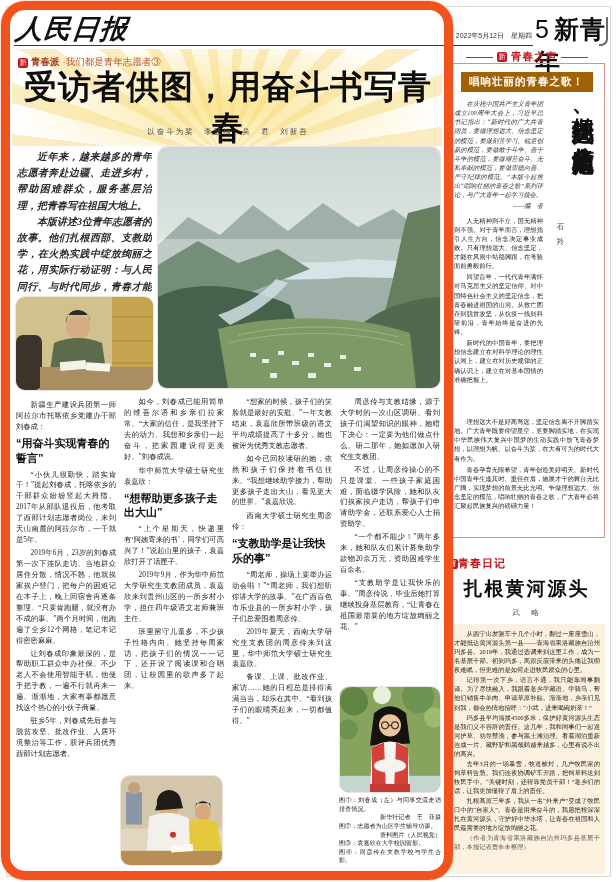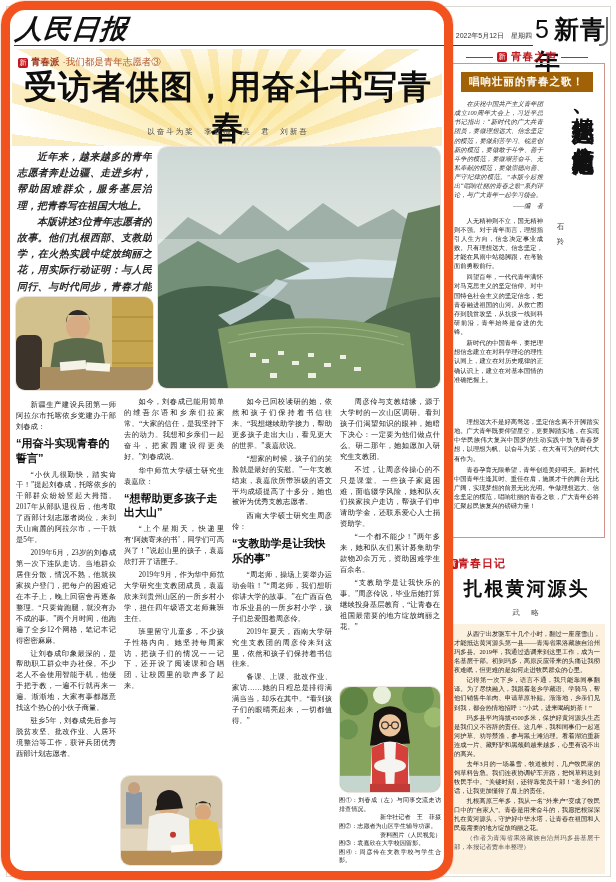--- a/index.html
+++ b/index.html
@@ -193,28 +193,28 @@
     <p class="lead">华中师范大学硕士研究生袁嘉欣：</p>
     <h3 class="subhd">“想帮助更多孩子走出大山”</h3>
     <div>
         <p class="para">“上个星期天，快递里有‘阿姨寄来的书’，同学们可高兴了！”说起山里的孩子，袁嘉欣打开了话匣子。</p>
         <p class="para">2019年9月，作为华中师范大学研究生支教团成员，袁嘉欣来到贵州山区的一所乡村小学，担任四年级语文老师兼班主任。</p>
         <p class="para">班里留守儿童多，不少孩子性格内向。她坚持每周家访，把孩子们的情况一一记下，还开设了阅读课和合唱团，让校园里的歌声多了起来。</p>
       </div>
   </div>
   <div class="abs col c3">
     <div>
+        <p class="para">“想家的时候，孩子们的笑脸就是最好的安慰。”一年支教结束，袁嘉欣所带班级的语文平均成绩提高了十多分，她也被评为优秀支教志愿者。</p>
         <p class="para">如今已回校读研的她，依然和孩子们保持着书信往来。“我想继续助学接力，帮助更多孩子走出大山，看见更大的世界。”袁嘉欣说。</p>
-        <p class="para">“想家的时候，孩子们的笑脸就是最好的安慰。”一年支教结束，袁嘉欣所带班级的语文平均成绩提高了十多分，她也被评为优秀支教志愿者。</p>
       </div>
     <p class="lead">西南大学硕士研究生周彦伶：</p>
     <h3 class="subhd">“支教助学是让我快乐的事”</h3>
     <div>
         <p class="para">“周老师，操场上要举办运动会啦！”“周老师，我们想听你讲大学的故事。”在广西百色市乐业县的一所乡村小学，孩子们总爱围着周彦伶。</p>
-        <p class="para">2019年夏天，西南大学研究生支教团的周彦伶来到这里，依然和孩子们保持着书信往来。</p>
+        <p class="para">2019年夏天，西南大学研究生支教团的周彦伶来到这里，华中师范大学硕士研究生袁嘉欣。</p>
         <p class="para">备课、上课、批改作业、家访……她的日程总是排得满满当当，却乐在其中。“看到孩子们的眼睛亮起来，一切都值得。”</p>
       </div>
   </div>
   <div class="abs col c4">
     <div>
         <p class="para">周彦伶与支教结缘，源于大学时的一次山区调研。看到孩子们渴望知识的眼神，她暗下决心：一定要为他们做点什么。研二那年，她如愿加入研究生支教团。</p>
         <p class="para">不过，让周彦伶操心的不只是课堂。一些孩子家庭困难，面临辍学风险，她和队友们挨家挨户走访，帮孩子们申请助学金，还联系爱心人士捐资助学。</p>
         <p class="para">“一个都不能少！”两年多来，她和队友们累计募集助学款物20余万元，资助困难学生百余名。</p>
         <p class="para">“支教助学是让我快乐的事。”周彦伶说，毕业后她打算继续投身基层教育，“让青春在祖国最需要的地方绽放绚丽之花。”</p>
       </div>

